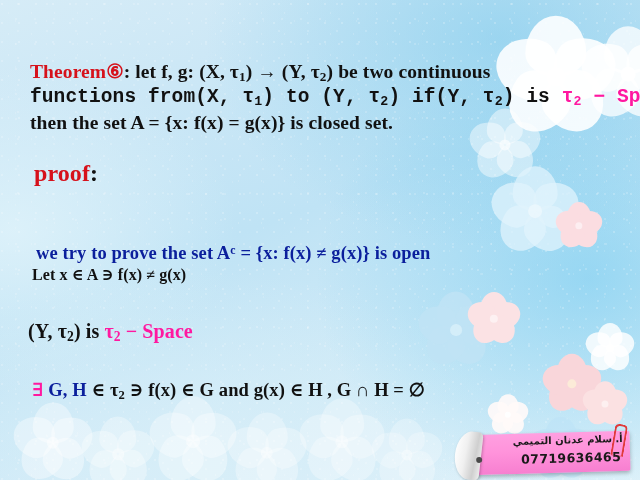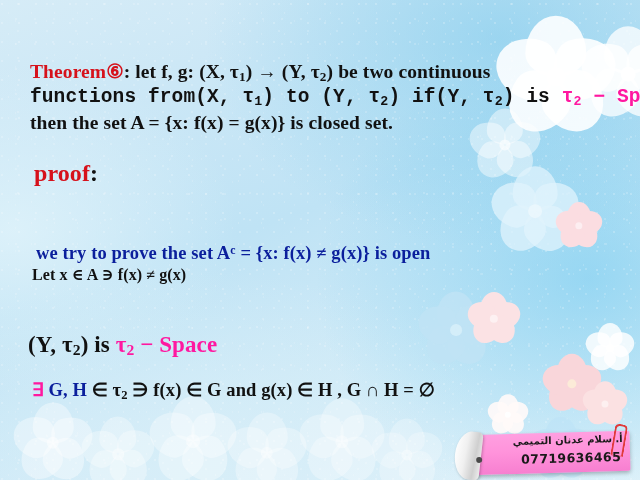--- a/index.html
+++ b/index.html
@@ -65,22 +65,22 @@
   .blk   { color:#111111; }
   sub { font-size:.68em; vertical-align:-.22em; font-weight:700; }
   sup { font-size:.64em; vertical-align:.45em; font-weight:700; }
 
   #thm-l1 { left:30px;  top:60px;  font-size:19.5px; }
   #thm-l2 { left:30px;  top:86px;  font-size:19.5px;font-family:Liberation Mono, monospace; }
   #thm-l3 { left:30px;  top:112px; font-size:19.5px; }
   #proof  { left:34px;  top:160px; font-size:24px; }
   #goal   { left:36px;  top:209px; font-size:18.5px;margin-top:34px; }
   #let    { left:32px;  top:265px; font-size:16px; }
-  #ytau   { left:28px;  top:332px; font-size:23px; }
-  #exists { left:32px;  top:379px; font-size:18.5px;font-family:Liberation Serif, serif; }
+  #ytau   { left:28px;  top:320px; font-size:20px; }
+  #exists { left:32px;  top:379px; font-size:18.5px; }
 
   
   .note {
     position:absolute; left:467px; top:433px; width:163px; height:40px;
     background: linear-gradient(180deg,#ff9fe0 0%, #ff93db 45%, #f77fd0 100%);
     box-shadow: 0 2px 4px rgba(0,0,0,.28);
     border-radius:2px;
     transform: rotate(-1.6deg);
   }
   .note-curl {

